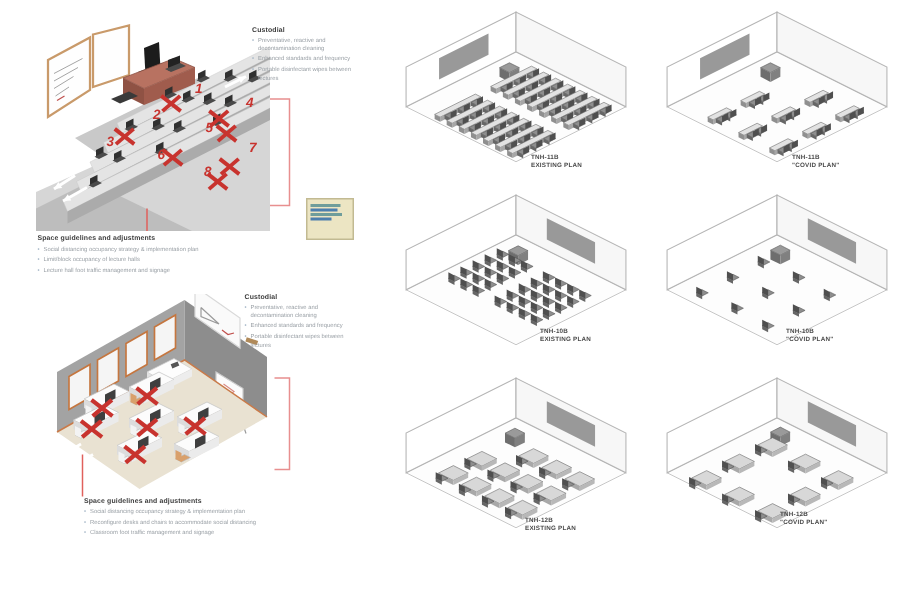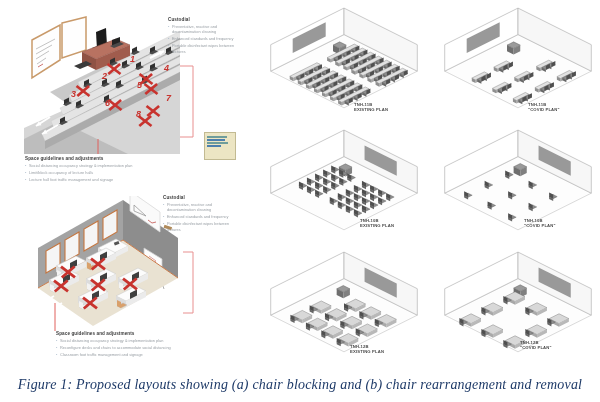--- a/index.html
+++ b/index.html
@@ -842,14 +842,13 @@
         <polygon points="69.6,92.5 73.5,94.4 69.6,96.4 65.6,94.4" fill="#8e8e8e" stroke="#4e4e4e" stroke-width="0.35"></polygon>
         <polygon points="65.6,94.4 69.6,96.4 69.6,98.6 65.6,96.6" fill="#666666" stroke="none" stroke-width="0"></polygon>
         <polygon points="65.6,90.4 69.6,92.4 69.6,96.4 65.6,94.4" fill="#4f4f4f" stroke="none" stroke-width="0"></polygon>
       </svg>
     <div class="dlabel" style="left:84px;top:92px;">
       <div>TNH-12B</div>
       <div>"COVID PLAN"</div>
     </div>
   </div>
 
-  <div class="caption">Figure 1: Proposed layouts showing (a) chair blocking and (b) chair rearrangement and removal</div>
 </div>
 
 </body></html>

